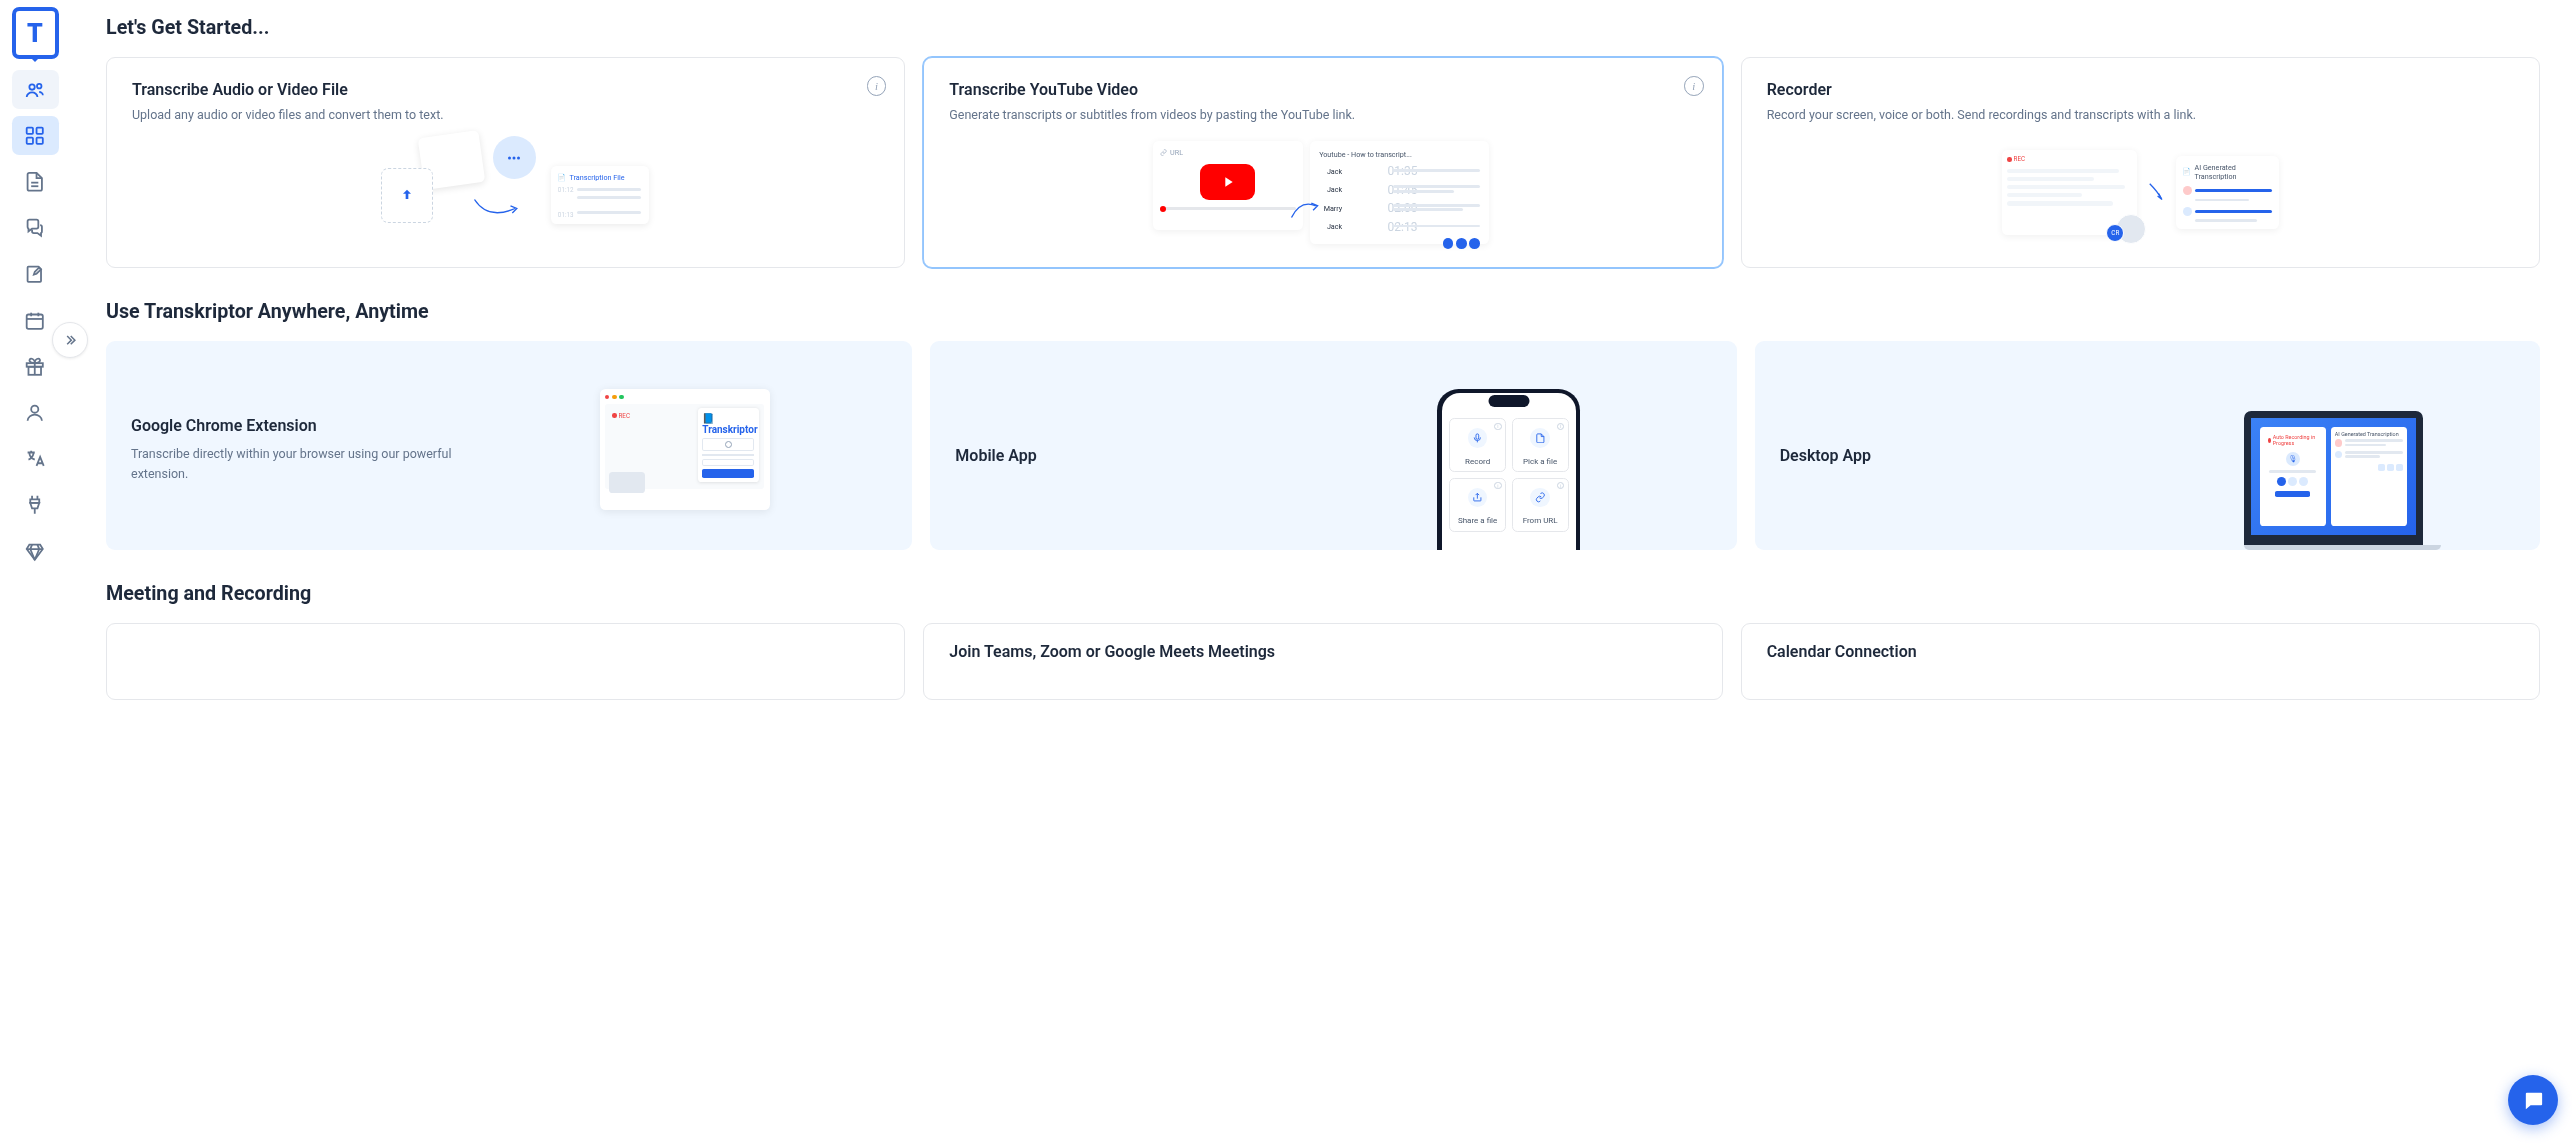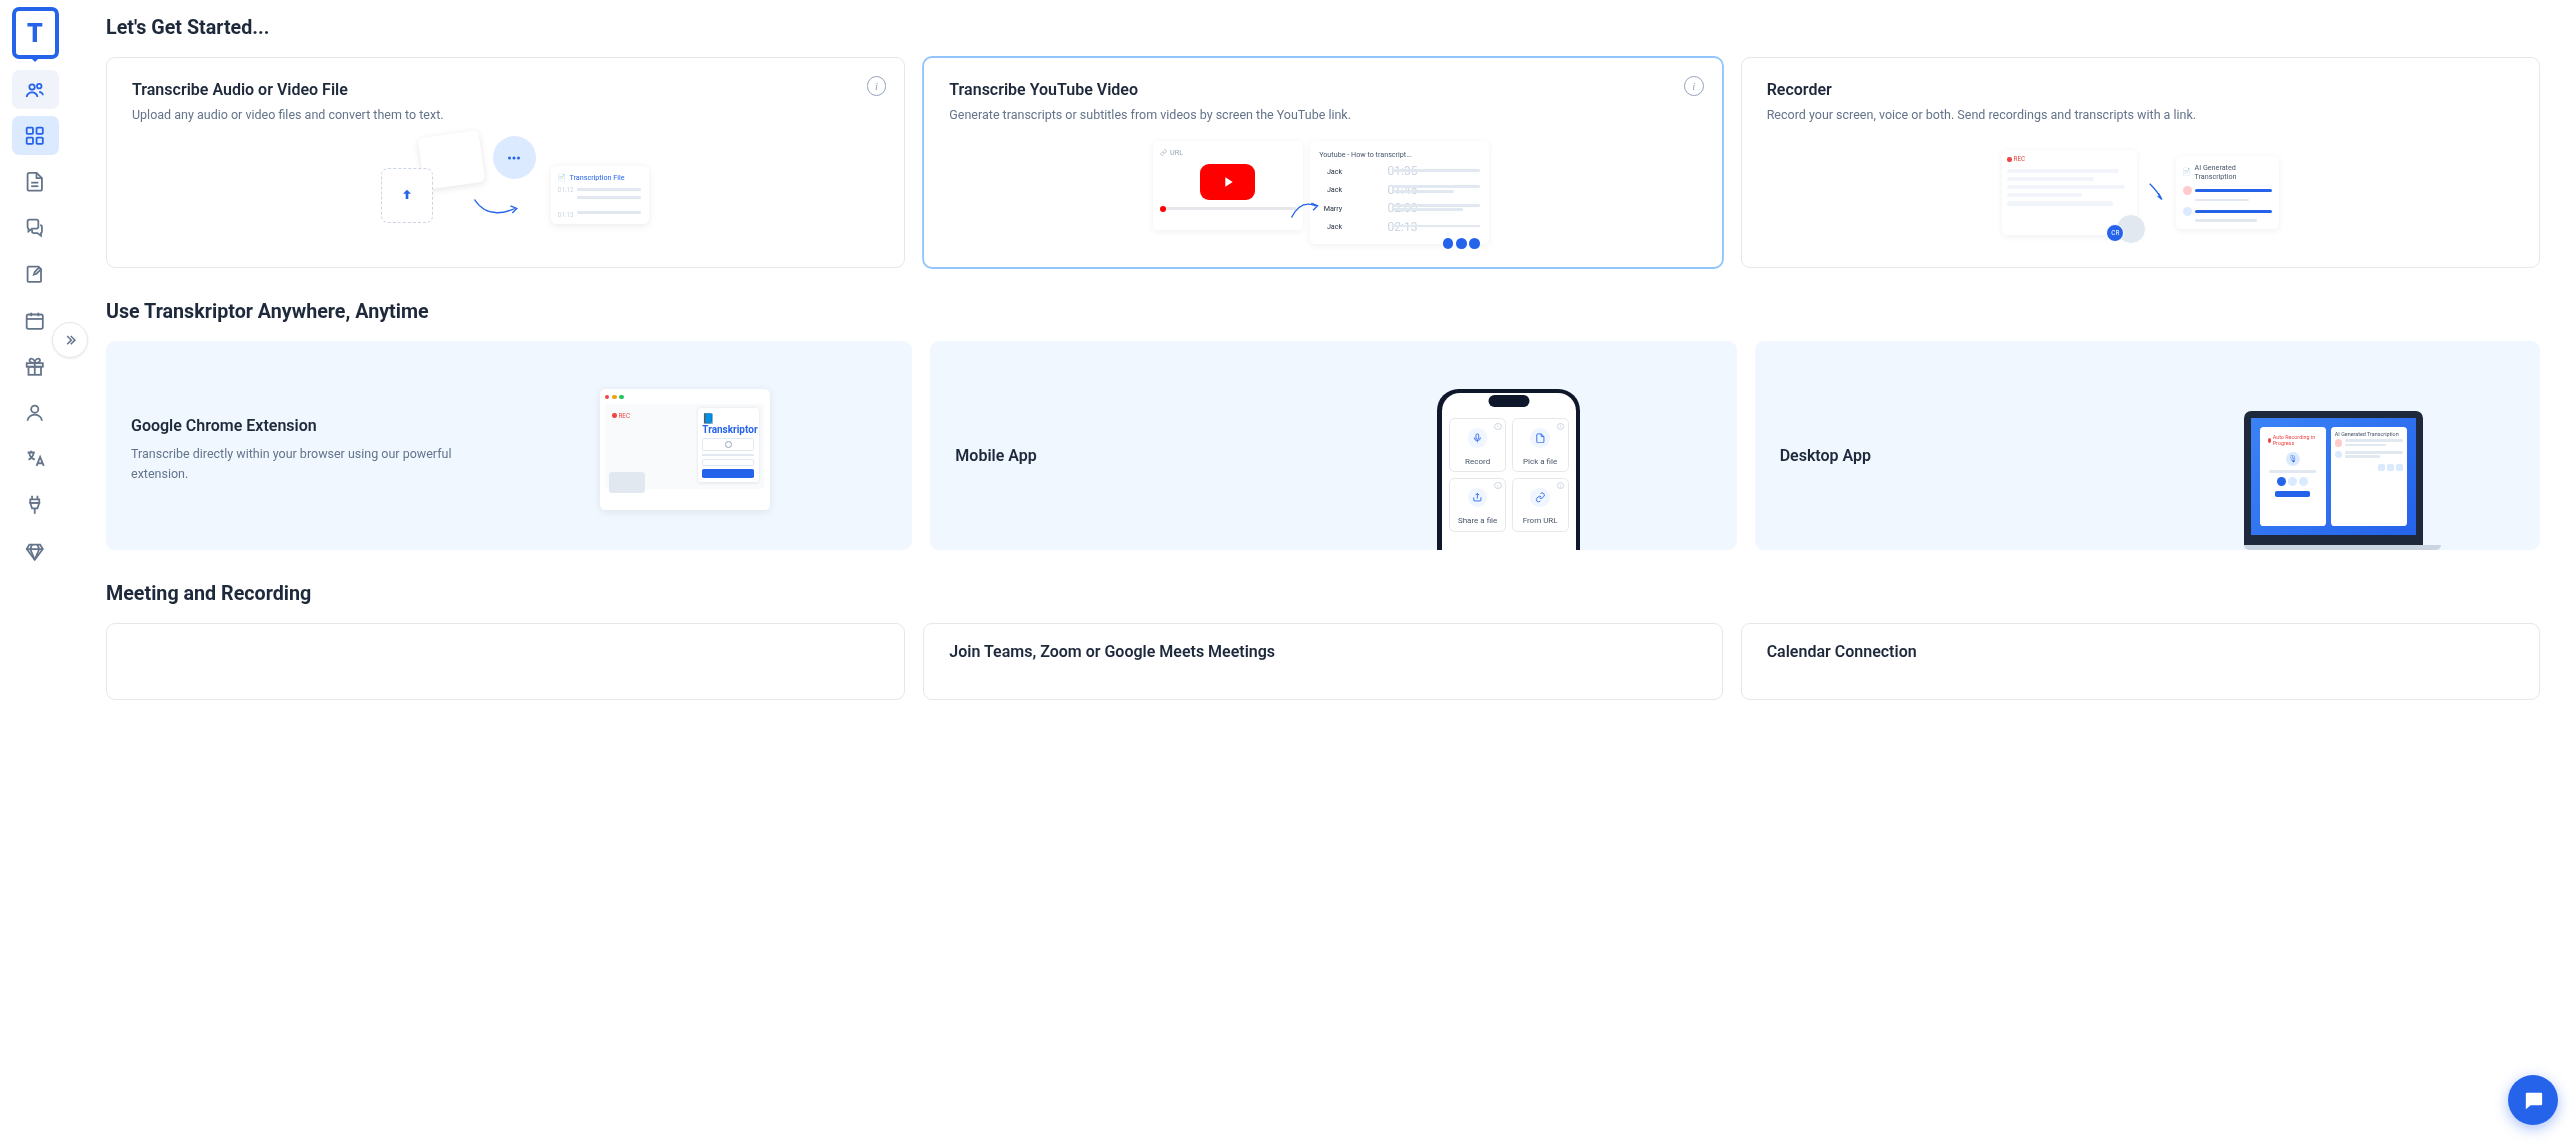--- a/index.html
+++ b/index.html
@@ -241,21 +241,21 @@
                 <div style="flex:1;height:2.7px;background:#e2e8f0;border-radius:1.8px"></div>
               </div>
           </div>
         </div>
       </div>
     </div>
 
     <div class="card highlighted">
       <div class="card-info">i</div>
       <div class="card-title">Transcribe YouTube Video</div>
-      <div class="card-desc">Generate transcripts or subtitles from videos by screen the YouTube link.</div>
+      <div class="card-desc">Generate transcripts or subtitles from videos by pasting the YouTube link.</div>
       <div class="card-visual">
         <div class="viz-yt">
           <div class="viz-yt-url">
             <div class="viz-yt-urlbar">
               <svg width="7.2" height="7.2" viewBox="0 0 24 24" fill="none" stroke="#94a3b8" stroke-width="2">
                   <path d="M10 13a5 5 0 0 0 7 0l3-3a5 5 0 0 0-7-7l-1 1M14 11a5 5 0 0 0-7 0l-3 3a5 5 0 0 0 7 7l1-1"></path>
                 </svg>
               <span>URL</span>
             </div>
             <div class="viz-yt-play">

